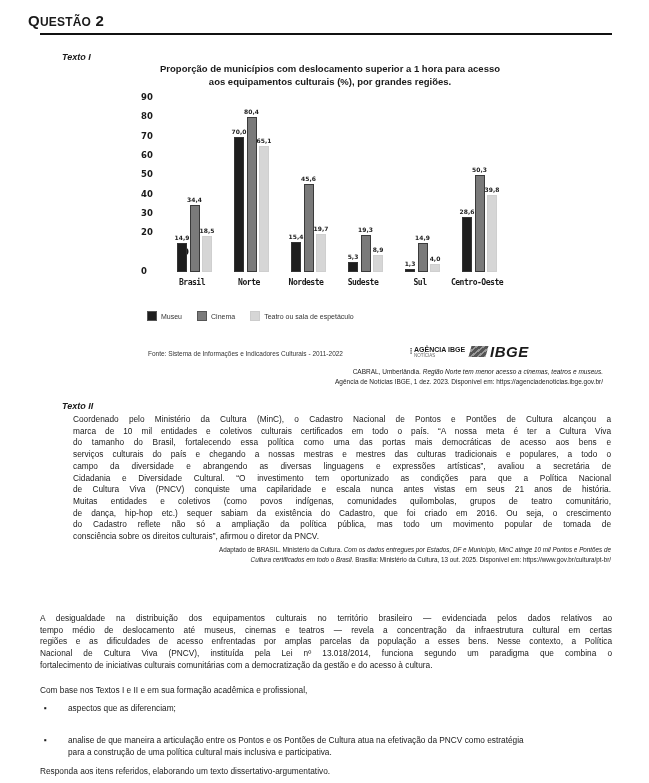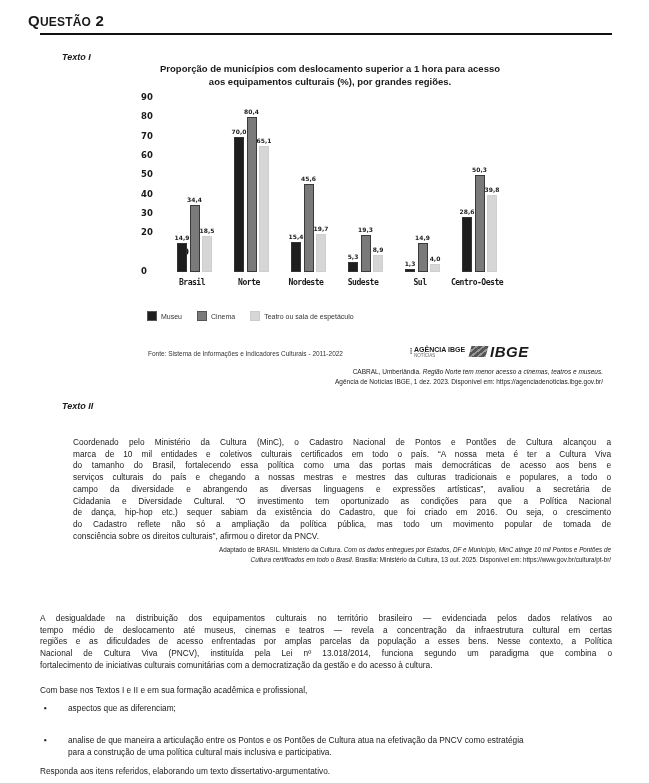--- a/index.html
+++ b/index.html
@@ -19,21 +19,21 @@
   .cat { position:absolute; font-size:9.5px; font-weight:bold; text-align:center; width:70px; font-family:"DejaVu Sans Mono", monospace; letter-spacing:-0.6px; transform:scaleX(0.85); }
   .legend { left:147px; top:311px; font-size:7px; display:flex; align-items:center; color:#333; }
   .legend .sw { width:10px; height:10px; box-sizing:border-box; border:1px solid #555; display:inline-block; margin-right:4px; }
   .legend .item { display:flex; align-items:center; margin-right:15px; }
   .src { left:148px; top:350px; font-size:6.5px; color:#333; }
   .logo1 { left:410px; top:346px; font-size:7px; font-weight:bold; display:flex; align-items:center; }
   .logo1 .sub { font-size:4.5px; font-weight:normal; color:#666; display:block; line-height:5px; }
   .logo2 { left:470px; top:343px; font-size:15px; font-weight:bold; font-style:italic; letter-spacing:0.5px; display:flex; align-items:center; }
   .logo2 .mark { width:17px; height:11px; margin-right:3px; background:repeating-linear-gradient(135deg,#555 0 3px,#999 3px 5px); transform:skewX(-15deg); }
   .cite { right:46px; width:520px; text-align:right; font-size:6.5px; line-height:10px; color:#222; }
-  .para { left:73px; width:538px; font-family:"Liberation Sans", sans-serif; font-size:8.3px; line-height:11.7px; text-align:justify; color:#1a1a1a;margin-top:23px; }
+  .para { left:73px; width:538px; font-family:"Liberation Sans", sans-serif; font-size:8.3px; line-height:11.7px; text-align:justify; color:#1a1a1a; }
   .cite2 { left:60px; width:551px; text-align:right; font-size:6.3px; line-height:9.5px; color:#222; }
   .body-p { left:40px; width:572px; font-size:8.3px; line-height:11.7px; text-align:justify; color:#1a1a1a; }
   .bullet { left:40px; width:572px; font-size:8.3px; line-height:11.7px; display:flex; }
   .bullet .dot { width:24px; padding-left:4px; flex:none; }
   .final { left:40px; top:766px; font-size:8.3px; font-weight:normal; }
 </style>
 </head>
 <body>
 
 <div class="abs qtitle"><span>Q</span><span class="sc">UESTÃO</span> <span>2</span></div>
@@ -135,20 +135,22 @@
 </div>
 
 <div class="abs label-it" style="left:40px;top:401px;">Texto II</div>
 <div class="abs para" style="top:414px;" id="t2">
     <div style="text-align: justify; text-align-last: justify;">Coordenado pelo Ministério da Cultura (MinC), o Cadastro Nacional de Pontos e Pontões de Cultura alcançou a</div>
     <div style="text-align: justify; text-align-last: justify;">marca de 10 mil entidades e coletivos culturais certificados em todo o país. “A nossa meta é ter a Cultura Viva</div>
     <div style="text-align: justify; text-align-last: justify;">do tamanho do Brasil, fortalecendo essa política como uma das portas mais democráticas de acesso aos bens e</div>
     <div style="text-align: justify; text-align-last: justify;">serviços culturais do país e chegando a nossas mestras e mestres das culturas tradicionais e populares, a todo o</div>
     <div style="text-align: justify; text-align-last: justify;">campo da diversidade e abrangendo as diversas linguagens e expressões artísticas”, avaliou a secretária de</div>
     <div style="text-align: justify; text-align-last: justify;">Cidadania e Diversidade Cultural. “O investimento tem oportunizado as condições para que a Política Nacional</div>
+    <div style="text-align: justify; text-align-last: justify;">de Cultura Viva (PNCV) conquiste uma capilaridade e escala nunca antes vistas em seus 21 anos de história.</div>
+    <div style="text-align: justify; text-align-last: justify;">Muitas entidades e coletivos (como povos indígenas, comunidades quilombolas, grupos de teatro comunitário,</div>
     <div style="text-align: justify; text-align-last: justify;">de dança, hip-hop etc.) sequer sabiam da existência do Cadastro, que foi criado em 2016. Ou seja, o crescimento</div>
     <div style="text-align: justify; text-align-last: justify;">do Cadastro reflete não só a ampliação da política pública, mas todo um movimento popular de tomada de</div>
     <div>consciência sobre os direitos culturais”, afirmou o diretor da PNCV.</div>
   </div>
 <div class="abs cite2" style="top:545px;">
   <div><span>Adaptado de BRASIL. Ministério da Cultura. </span><i>Com os dados entregues por Estados, DF e Município, MinC atinge 10 mil Pontos e Pontões de</i></div>
   <div><i>Cultura certificados em todo o Brasil</i><span>. Brasília: Ministério da Cultura, 13 out. 2025. Disponível em: https://www.gov.br/cultura/pt-br/</span></div>
 </div>
 
 <div class="abs body-p" style="top:613px;" id="prm">

